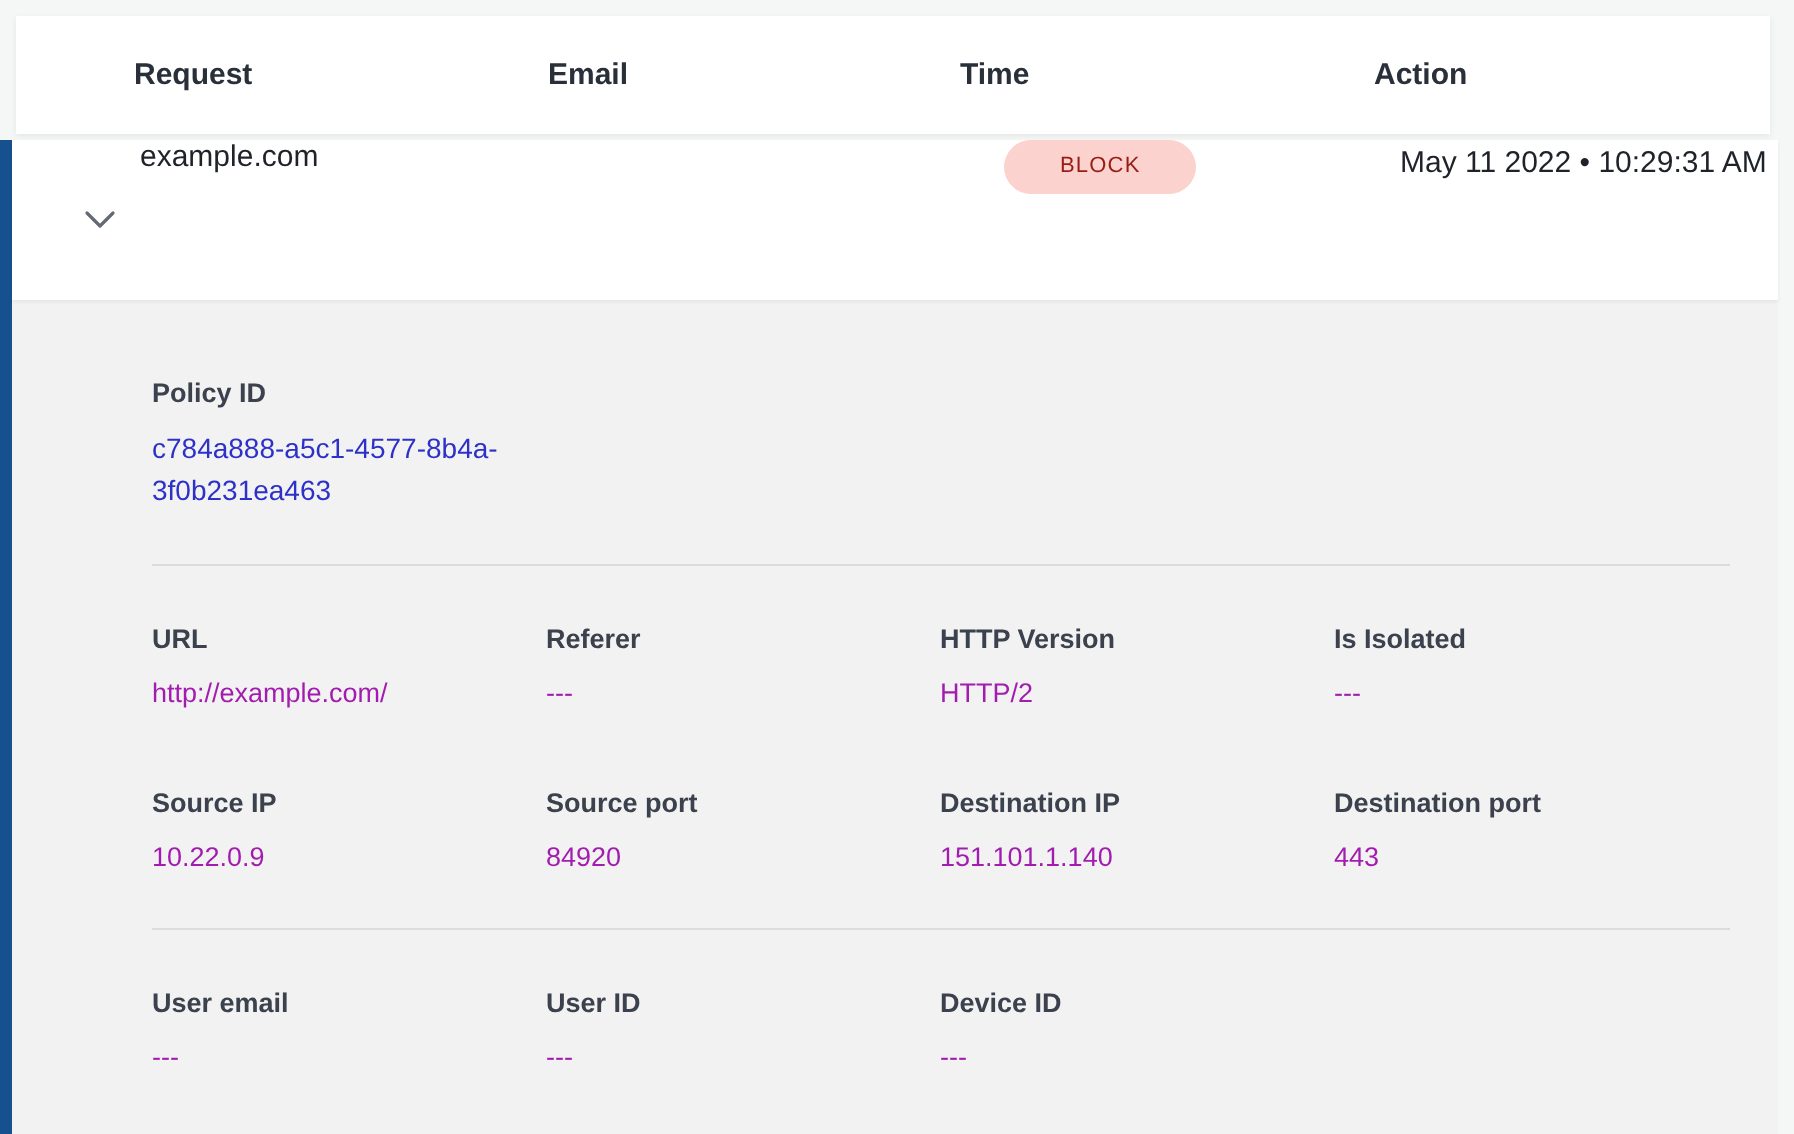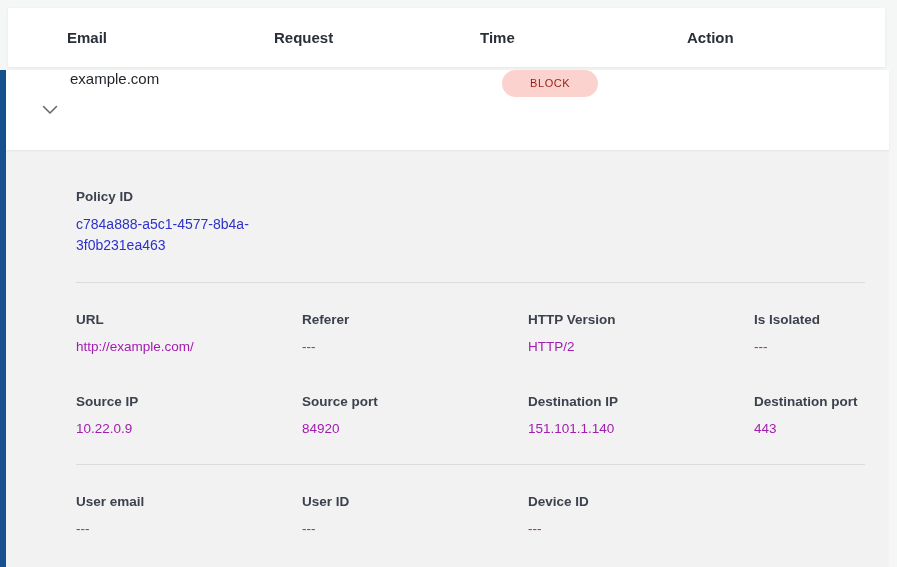--- a/index.html
+++ b/index.html
@@ -111,49 +111,49 @@
     border: none;
     border-top: 1px solid #dcdcdc;
     width: 789px;
     margin-top: 26px;
   }
   .divider-2 { margin-top: 27px; }
   .field-row {
     margin-top: 28px;
     display: grid;
     grid-template-columns: repeat(4, 197px);
-    gap: 29px;
   }
   .field-row + .field-row { margin-top: 38px; }
 </style>
 </head>
 <body>
 
 <div class="table-header">
+  <div class="col-header">Request</div>
   <div class="col-header">Email</div>
-  <div class="col-header">Request</div>
   <div class="col-header">Time</div>
   <div class="col-header">Action</div>
 </div>
 
 <div class="expanded-row">
 
   <div class="log-row">
     <div class="chevron-cell">
       <span style="display:inline-flex;">
         <svg width="16" height="10" viewBox="0 0 16 10" fill="none">
           <polyline points="1.5,1.5 8,8 14.5,1.5" stroke="#646b74" stroke-width="1.6" fill="none" stroke-linecap="round" stroke-linejoin="round"></polyline>
         </svg>
       </span>
     </div>
     <div class="request-cell">example.com</div>
     <div class="request-cell" style="width:0;"></div>
     <div class="action-cell">
       <span class="badge">BLOCK</span>
     </div>
+    <div class="time-cell">May 11 2022 • 10:29:31 AM</div>
   </div>
 
   <div class="details-panel">
 
     <div>
       <div class="field-label">Policy ID</div>
       <a href="#" class="policy-value">c784a888-a5c1-4577-8b4a-3f0b231ea463</a>
     </div>
 
     <hr class="section-divider">

